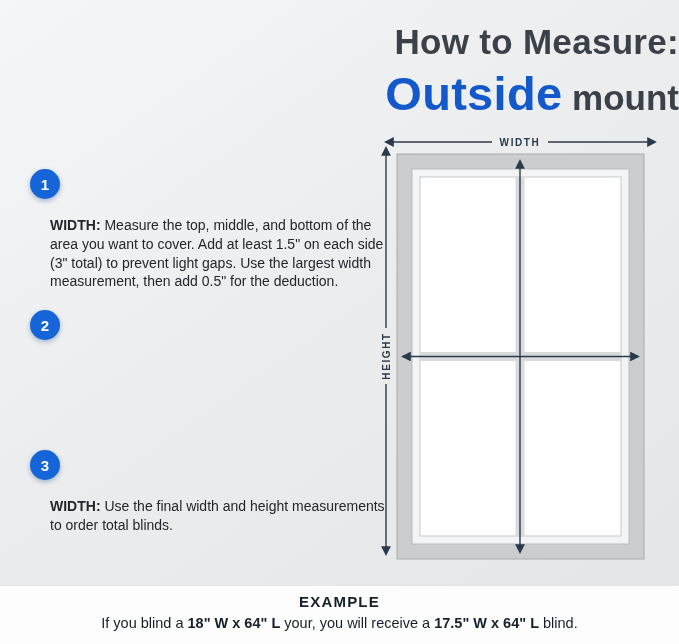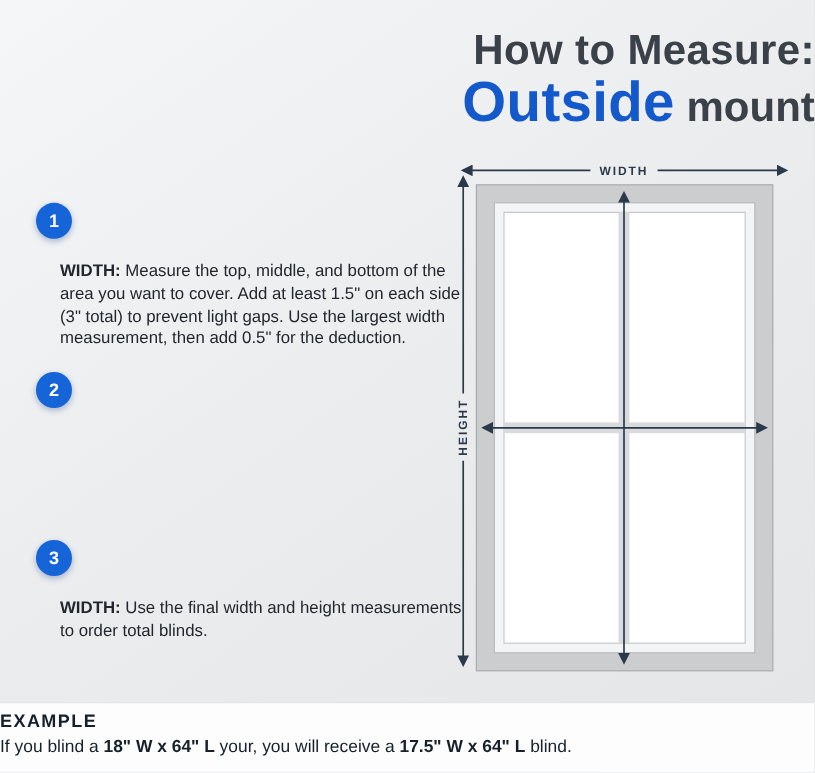--- a/index.html
+++ b/index.html
@@ -4,40 +4,40 @@
 <style>
   html,body{margin:0;padding:0;background:#ddd;}
   .canvas{
     position:relative;width:679px;height:644px;overflow:hidden;
     background:linear-gradient(145deg,#f5f6f8 0%,#ebecee 50%,#e3e5e7 100%);
     font-family:"Liberation Sans",sans-serif;
   }
   
   .title{position:absolute;top:22px;left:0;width:100%;text-align:right;color:#3b4149;}
   .title-line1{font-size:35px;font-weight:700;letter-spacing:.3px;}
-  .title-line2{margin-top:0;line-height:46px;}
+  .title-line2{margin-top:0;line-height:64px;}
   .title-accent{color:#1459cb;font-size:47px;font-weight:800;letter-spacing:.3px;}
   .title-rest{color:#3b4149;font-size:35px;font-weight:700;}
   
   .step-badge{
     position:absolute;left:30px;width:30px;height:30px;border-radius:50%;
     background:#1565d8;color:#fff;font-size:15px;font-weight:700;
     display:flex;align-items:center;justify-content:center;
     box-shadow:0 2px 5px rgba(15,60,130,.35);
   }
   .step-text{position:absolute;left:38px;width:348px;margin:12px;font-size:14px;line-height:1.34;color:#22272d;}
   .step-label{font-weight:700;}
   
   .diagram{position:absolute;left:372px;top:134px;width:295px;height:440px;}
   .dim-line{stroke:#2b3a4a;stroke-width:1.4;fill:none;}
   .dim-label{font-size:10px;font-weight:700;letter-spacing:1.6px;fill:#2b3a4a;font-family:"Liberation Sans",sans-serif;}
   
   .example-strip{
     position:absolute;left:0;bottom:0;width:100%;height:58px;background:#fdfdfe;
-    border-top:1px solid #e3e5e7;text-align:left;color:#15202b;
+    border-top:1px solid #e3e5e7;text-align:center;color:#15202b;
   }
   .example-heading{margin-top:7px;font-size:15px;font-weight:700;letter-spacing:1.2px;}
   .example-text{margin:5px 0 0 0;font-size:14.5px;}
   .example-text strong{font-weight:700;}
 </style>
 </head>
 <body>
 
 <div class="canvas">
 

